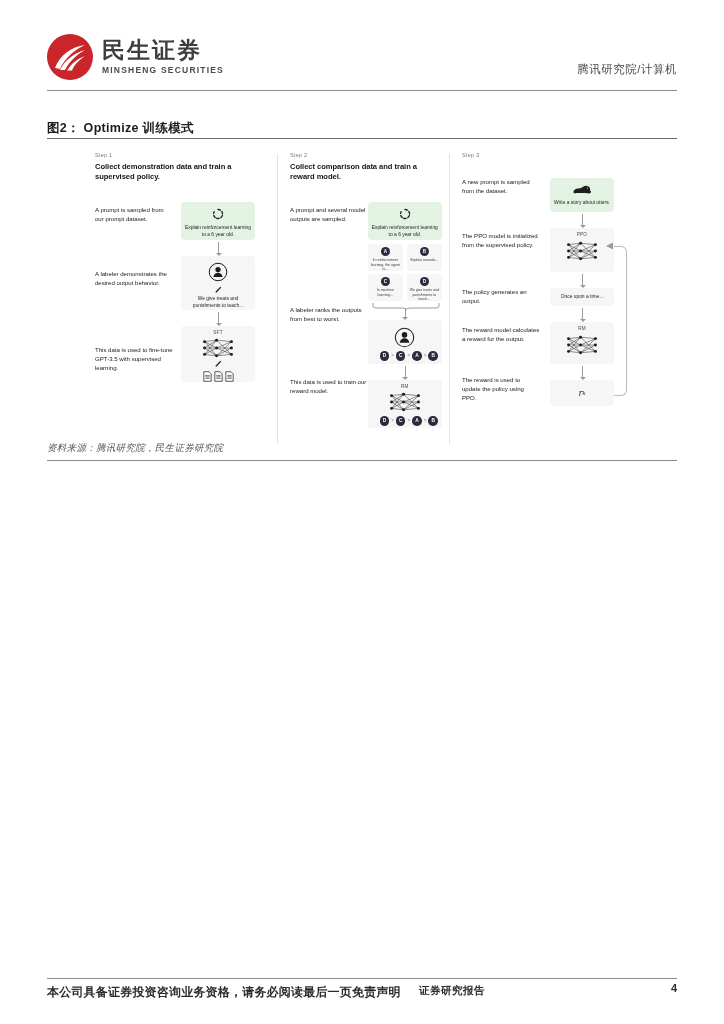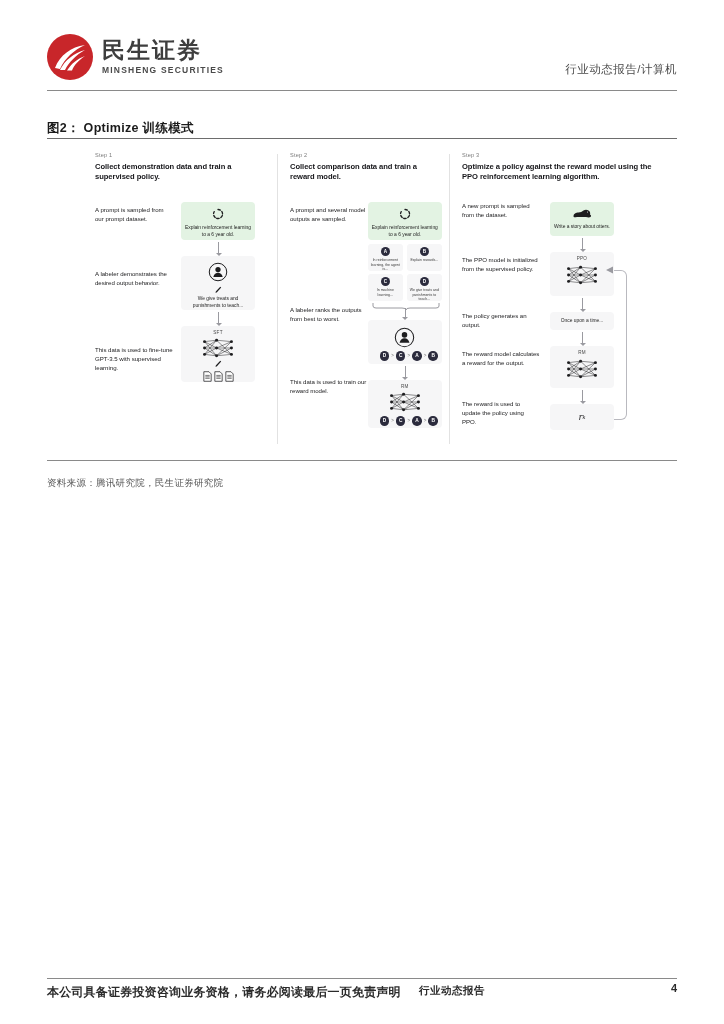--- a/index.html
+++ b/index.html
@@ -116,24 +116,25 @@
     position: absolute;
     left: 47px;
     top: 460px;
     width: 630px;
     height: 0;
     border-top: 1.1px solid #8a8a8a;
   }
   .fig-source {
     position: absolute;
     left: 47px;
-    top: 477px;
+    top: 442px;
     font-size: 9.5px;
     color: #555;
     letter-spacing: .3px;
+    font-style: italic;
   }
 
   
   .steps {
     position: absolute;
     left: 48px;
     top: 12px;
     width: 572px;
     display: flex;
   }
@@ -336,21 +337,21 @@
         <path d="M1 24 C6 11, 17 3, 31 1 C20 6, 11 14, 6 25 Z" fill="#ffffff"></path>
         <path d="M6 26 C11 16, 20 9, 31 6 C22 11, 15 18, 11 26 Z" fill="#ffffff"></path>
         <path d="M13 26.5 C17 20, 23 15, 31 12 C25 16, 20 21, 18 26.5 Z" fill="#ffffff"></path>
       </svg>
     </div>
     <div class="brand-text">
       <div class="brand-cn">民生证券</div>
       <div class="brand-en">MINSHENG SECURITIES</div>
     </div>
   </div>
-  <div class="header-right">行业动态报告/计算机</div>
+  <div class="header-right">腾讯研究院/计算机</div>
 </div>
 <div class="header-rule"></div>
 
 <div class="fig-title">图2： Optimize 训练模式</div>
 <div class="fig-title-rule"></div>
 
 <div class="figure">
   <div class="steps">
 
     <div class="step s1">
@@ -528,21 +529,20 @@
               <div class="rank-gt">&gt;</div>
               <div class="rank-pill">B</div>
             </div>
           </div>
         </div>
       </div>
     </div>
 
     <div class="step s3">
       <div class="step-kicker">Step 3</div>
-      <div class="step-title">Optimize a policy against the reward model using the PPO reinforcement learning algorithm.</div>
 
       <div class="step-body" style="height:245px;">
         <div class="col-text" style="width:82px;">
           <div class="note" style="top:4px;left:0;">A new prompt is sampled from the dataset.</div>
           <div class="note" style="top:58px;left:0;">The PPO model is initialized from the supervised policy.</div>
           <div class="note" style="top:114px;left:0;">The policy generates an output.</div>
           <div class="note" style="top:152px;left:0;">The reward model calculates a reward for the output.</div>
           <div class="note" style="top:202px;left:0;">The reward is used to update the policy using PPO.</div>
         </div>
 
@@ -630,14 +630,14 @@
     </div>
 
   </div>
 </div>
 
 <div class="fig-source-rule"></div>
 <div class="fig-source">资料来源：腾讯研究院，民生证券研究院</div>
 
 <div class="footer-rule"></div>
 <div class="footer-left">本公司具备证券投资咨询业务资格，请务必阅读最后一页免责声明</div>
-<div class="footer-center">行业动态报告</div>
+<div class="footer-center">证券研究报告</div>
 <div class="footer-page">4</div>
 
 </body></html>

